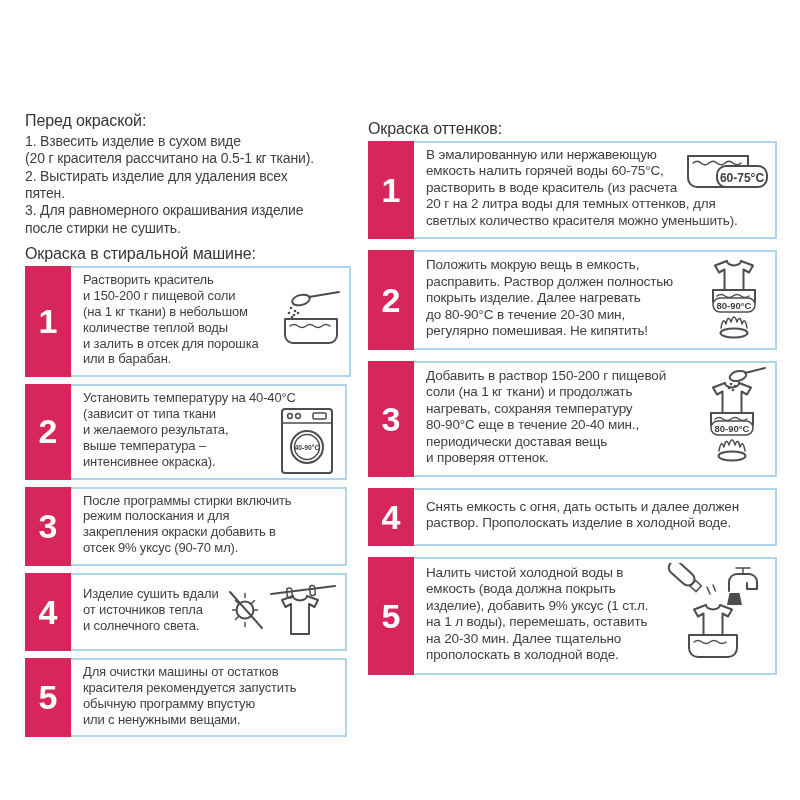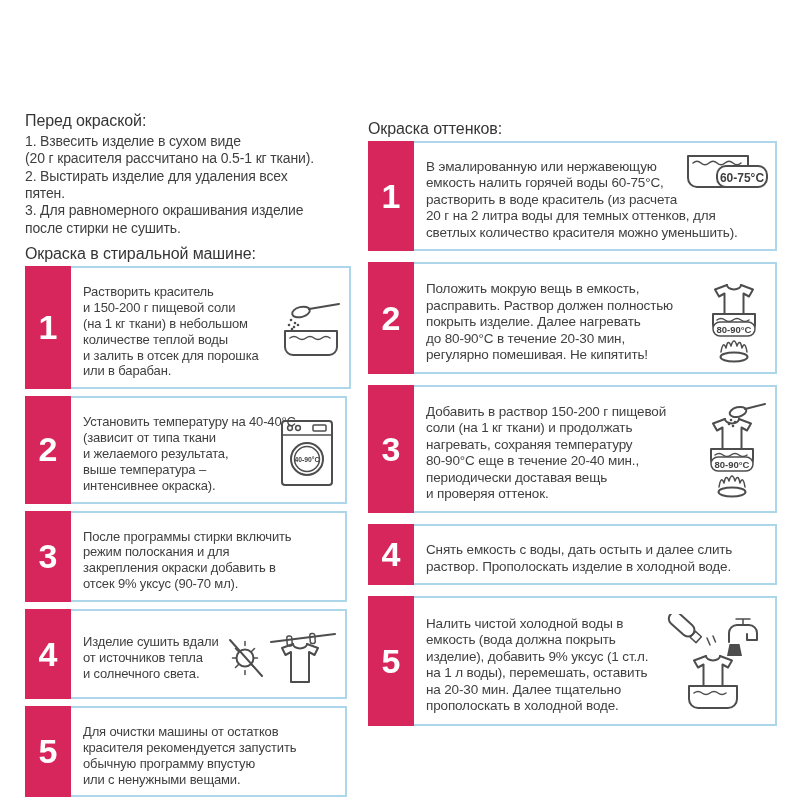--- a/index.html
+++ b/index.html
@@ -24,21 +24,21 @@
   .step{display:flex;align-items:stretch;margin-bottom:7px;}
   .col-right .step{margin-bottom:11px;}
   .num{
     flex:0 0 46px;background:var(--accent);color:#fff;
     display:flex;align-items:center;justify-content:center;
     font-size:34px;font-weight:bold;
   }
   .box{
     position:relative;flex:1;border:2px solid var(--box-border);border-left:none;
     background:#fff;display:flex;align-items:center;
-    padding:16px 8px 8px 12px;min-height:58px;
+    padding:4px 8px 8px 12px;min-height:58px;
   }
   .txt{flex:1 1 auto;font-size:13px;line-height:1.22;white-space:pre;letter-spacing:-0.15px;}
   .col-right .txt{font-size:13.5px;}
   .icon{flex:0 0 auto;display:flex;align-items:flex-start;margin-left:2px;}
   .icon-abs{position:absolute;}
   .pos-machine{top:20px;right:8px;}
   .pos-pot1{top:8px;right:6px;}
   svg{display:block;}
   .ln{fill:none;stroke:var(--icon-stroke);stroke-width:2;stroke-linecap:round;stroke-linejoin:round;}
   .thin{stroke-width:1.5;}
@@ -224,21 +224,21 @@
             <path class="ln thin" d="M22 84 Q24 72 27 80 Q29 70 32 78 Q35 68 38 78 Q41 70 43 80 Q46 72 48 84"></path>
             <ellipse class="ln" cx="35" cy="89" rx="13.5" ry="4.5"></ellipse>
           </svg>
         </span>
       </div>
     </div>
 
     <div class="step">
       <div class="num">4</div>
       <div class="box">
-        <div class="txt">Снять емкость с воды, дать остыть и далее слить
+        <div class="txt">Снять емкость с огня, дать остыть и далее должен
 раствор. Прополоскать изделие в холодной воде.</div>
       </div>
     </div>
 
     <div class="step">
       <div class="num">5</div>
       <div class="box">
         <div class="txt">Налить чистой холодной воды в
 емкость (вода должна покрыть
 изделие), добавить 9% уксус (1 ст.л.

